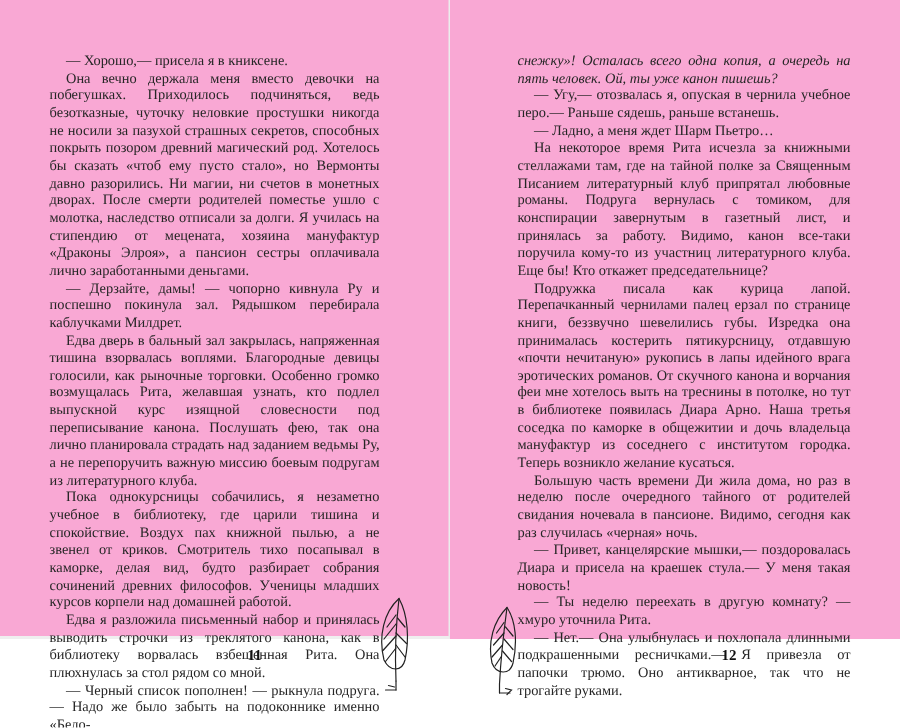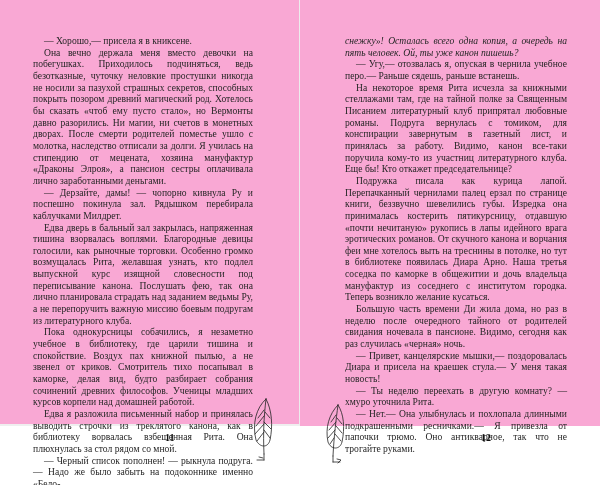--- a/index.html
+++ b/index.html
@@ -60,20 +60,21 @@
         <path d="M16 64 L 9 64"></path>
         <path d="M11 61 L 15 62"></path>
     </g>
   </svg>
 </div>
 
 <div class="page right">
   <div class="text">
     <p class="noind">снежку»! Осталась всего одна копия, а очередь на пять человек. Ой, ты уже канон пишешь?</p>
     <p>— Угу,— отозвалась я, опуская в чернила учебное перо.— Раньше сядешь, раньше встанешь.</p>
+    <p>— Ладно, а меня ждет Шарм Пьетро…</p>
     <p>На некоторое время Рита исчезла за книжными стеллажами там, где на тайной полке за Священным Писанием литературный клуб припрятал любовные романы. Подруга вернулась с томиком, для конспирации завернутым в газетный лист, и принялась за работу. Видимо, канон все-таки поручила кому-то из участниц литературного клуба. Еще бы! Кто откажет председательнице?</p>
     <p>Подружка писала как курица лапой. Перепачканный чернилами палец ерзал по странице книги, беззвучно шевелились губы. Изредка она принималась костерить пятикурсницу, отдавшую «почти нечитаную» рукопись в лапы идейного врага эротических романов. От скучного канона и ворчания феи мне хотелось выть на треснины в потолке, но тут в библиотеке появилась Диара Арно. Наша третья соседка по каморке в общежитии и дочь владельца мануфактур из соседнего с институтом городка. Теперь возникло желание кусаться.</p>
     <p>Большую часть времени Ди жила дома, но раз в неделю после очередного тайного от родителей свидания ночевала в пансионе. Видимо, сегодня как раз случилась «черная» ночь.</p>
     <p>— Привет, канцелярские мышки,— поздоровалась Диара и присела на краешек стула.— У меня такая новость!</p>
     <p>— Ты неделю переехать в другую комнату? — хмуро уточнила Рита.</p>
     <p>— Нет.— Она улыбнулась и похлопала длинными подкрашенными ресничками.— Я привезла от папочки трюмо. Оно антикварное, так что не трогайте руками.</p>
   </div>
   <div class="pagenum">12</div>
   <svg class="feather" viewBox="0 0 26 64">
     <g fill="none" stroke="#222" stroke-width="0.8" stroke-linecap="round">

